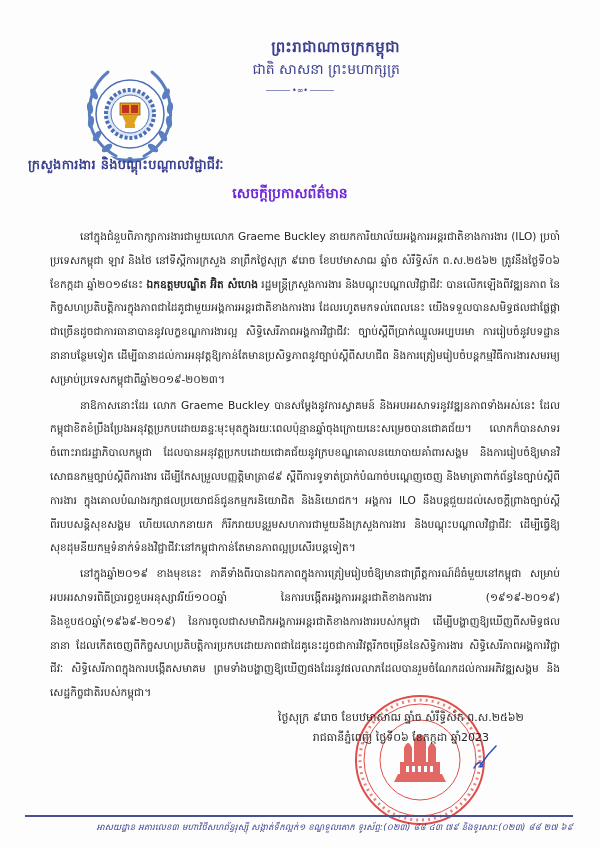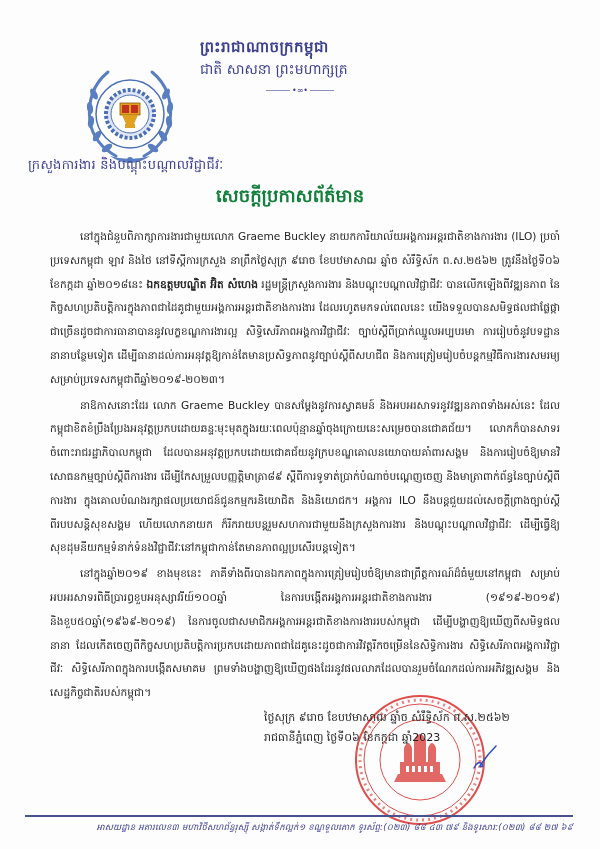--- a/index.html
+++ b/index.html
@@ -1,38 +1,38 @@
 <!DOCTYPE html>
 <html><head>
   <meta charset="utf-8">
   <style>
     * { box-sizing: border-box; margin: 0; padding: 0; }
     html, body { width: 600px; height: 849px; background: #ffffff; overflow: hidden; }
     body { position: relative; font-family: "DejaVu Sans", sans-serif; color: #1a1a1a; }
     .page { position: absolute; left: 0; top: 0; width: 600px; height: 849px; background: #fdfdfd; }
 
     
-    .kingdom { position: absolute; left: 200px; top: 36px; width: 200px; text-align: left; color: #3a3f8f; }
+    .kingdom { position: absolute; left: 200px; top: 36px; width: 200px; text-align: right; color: #3a3f8f; }
     .kingdom-title { font-size: 15px; font-weight: bold; letter-spacing: 0.5px; line-height: 22px; }
     .kingdom-motto { font-size: 14px; line-height: 22px; }
     .ornament { display: flex; justify-content: center; align-items: center; margin-top: 6px; gap: 2px; color: #3a3f8f; font-size: 8px; }
     .ornament .line { width: 24px; height: 1px; background: #8a8fc0; }
 
     .logo { position: absolute; left: 80px; top: 60px; width: 100px; height: 108px; }
 
-    .ministry { position: absolute; left: 28px; top: 156px; font-size: 13px; font-weight: normal; color: #3a3f8f; letter-spacing: 0.3px; }
+    .ministry { position: absolute; left: 28px; top: 156px; font-size: 13px; font-weight: bold; color: #3a3f8f; letter-spacing: 0.3px; }
 
-    .doc-title { position: absolute; left: 0; width: 580px; top: 184px; text-align: center; font-size: 18px; font-weight: bold; color: #15803d; }
+    .doc-title { position: absolute; left: 0; width: 580px; top: 184px; text-align: center; font-size: 14px; font-weight: bold; color: #6d28d9; }
 
     .body-text { position: absolute; left: 50px; top: 205px; width: 510px; font-size: 10.6px; line-height: 23.8px; color: #222; text-align: justify; }
     .body-text p { text-indent: 30px; margin-bottom: 0; margin-top: 20px; }
     .body-text p + p { margin-top: 2px; }
     .body-text .bold { font-weight: bold; }
 
-    .signature-block { position: absolute; left: 264px; top: 708px; width: 290px; text-align: left; font-size: 11px; line-height: 20px; color: #222; }
+    .signature-block { position: absolute; left: 256px; top: 708px; width: 290px; text-align: center; font-size: 11px; line-height: 20px; color: #222; }
 
     .seal { position: absolute; left: 350px; top: 690px; width: 140px; height: 140px; opacity: 0.85; }
     .signature { position: absolute; left: 470px; top: 742px; width: 30px; height: 30px; }
 
     .footer-line { position: absolute; left: 25px; top: 815px; width: 548px; height: 2px; background: #4a5190; }
     .footer-text { position: absolute; left: 25px; top: 822px; width: 548px; text-align: right; font-size: 8.5px; font-style: italic; color: #3a3f8f; letter-spacing: 0.2px; }
   </style>
 </head>
 <body>
 

